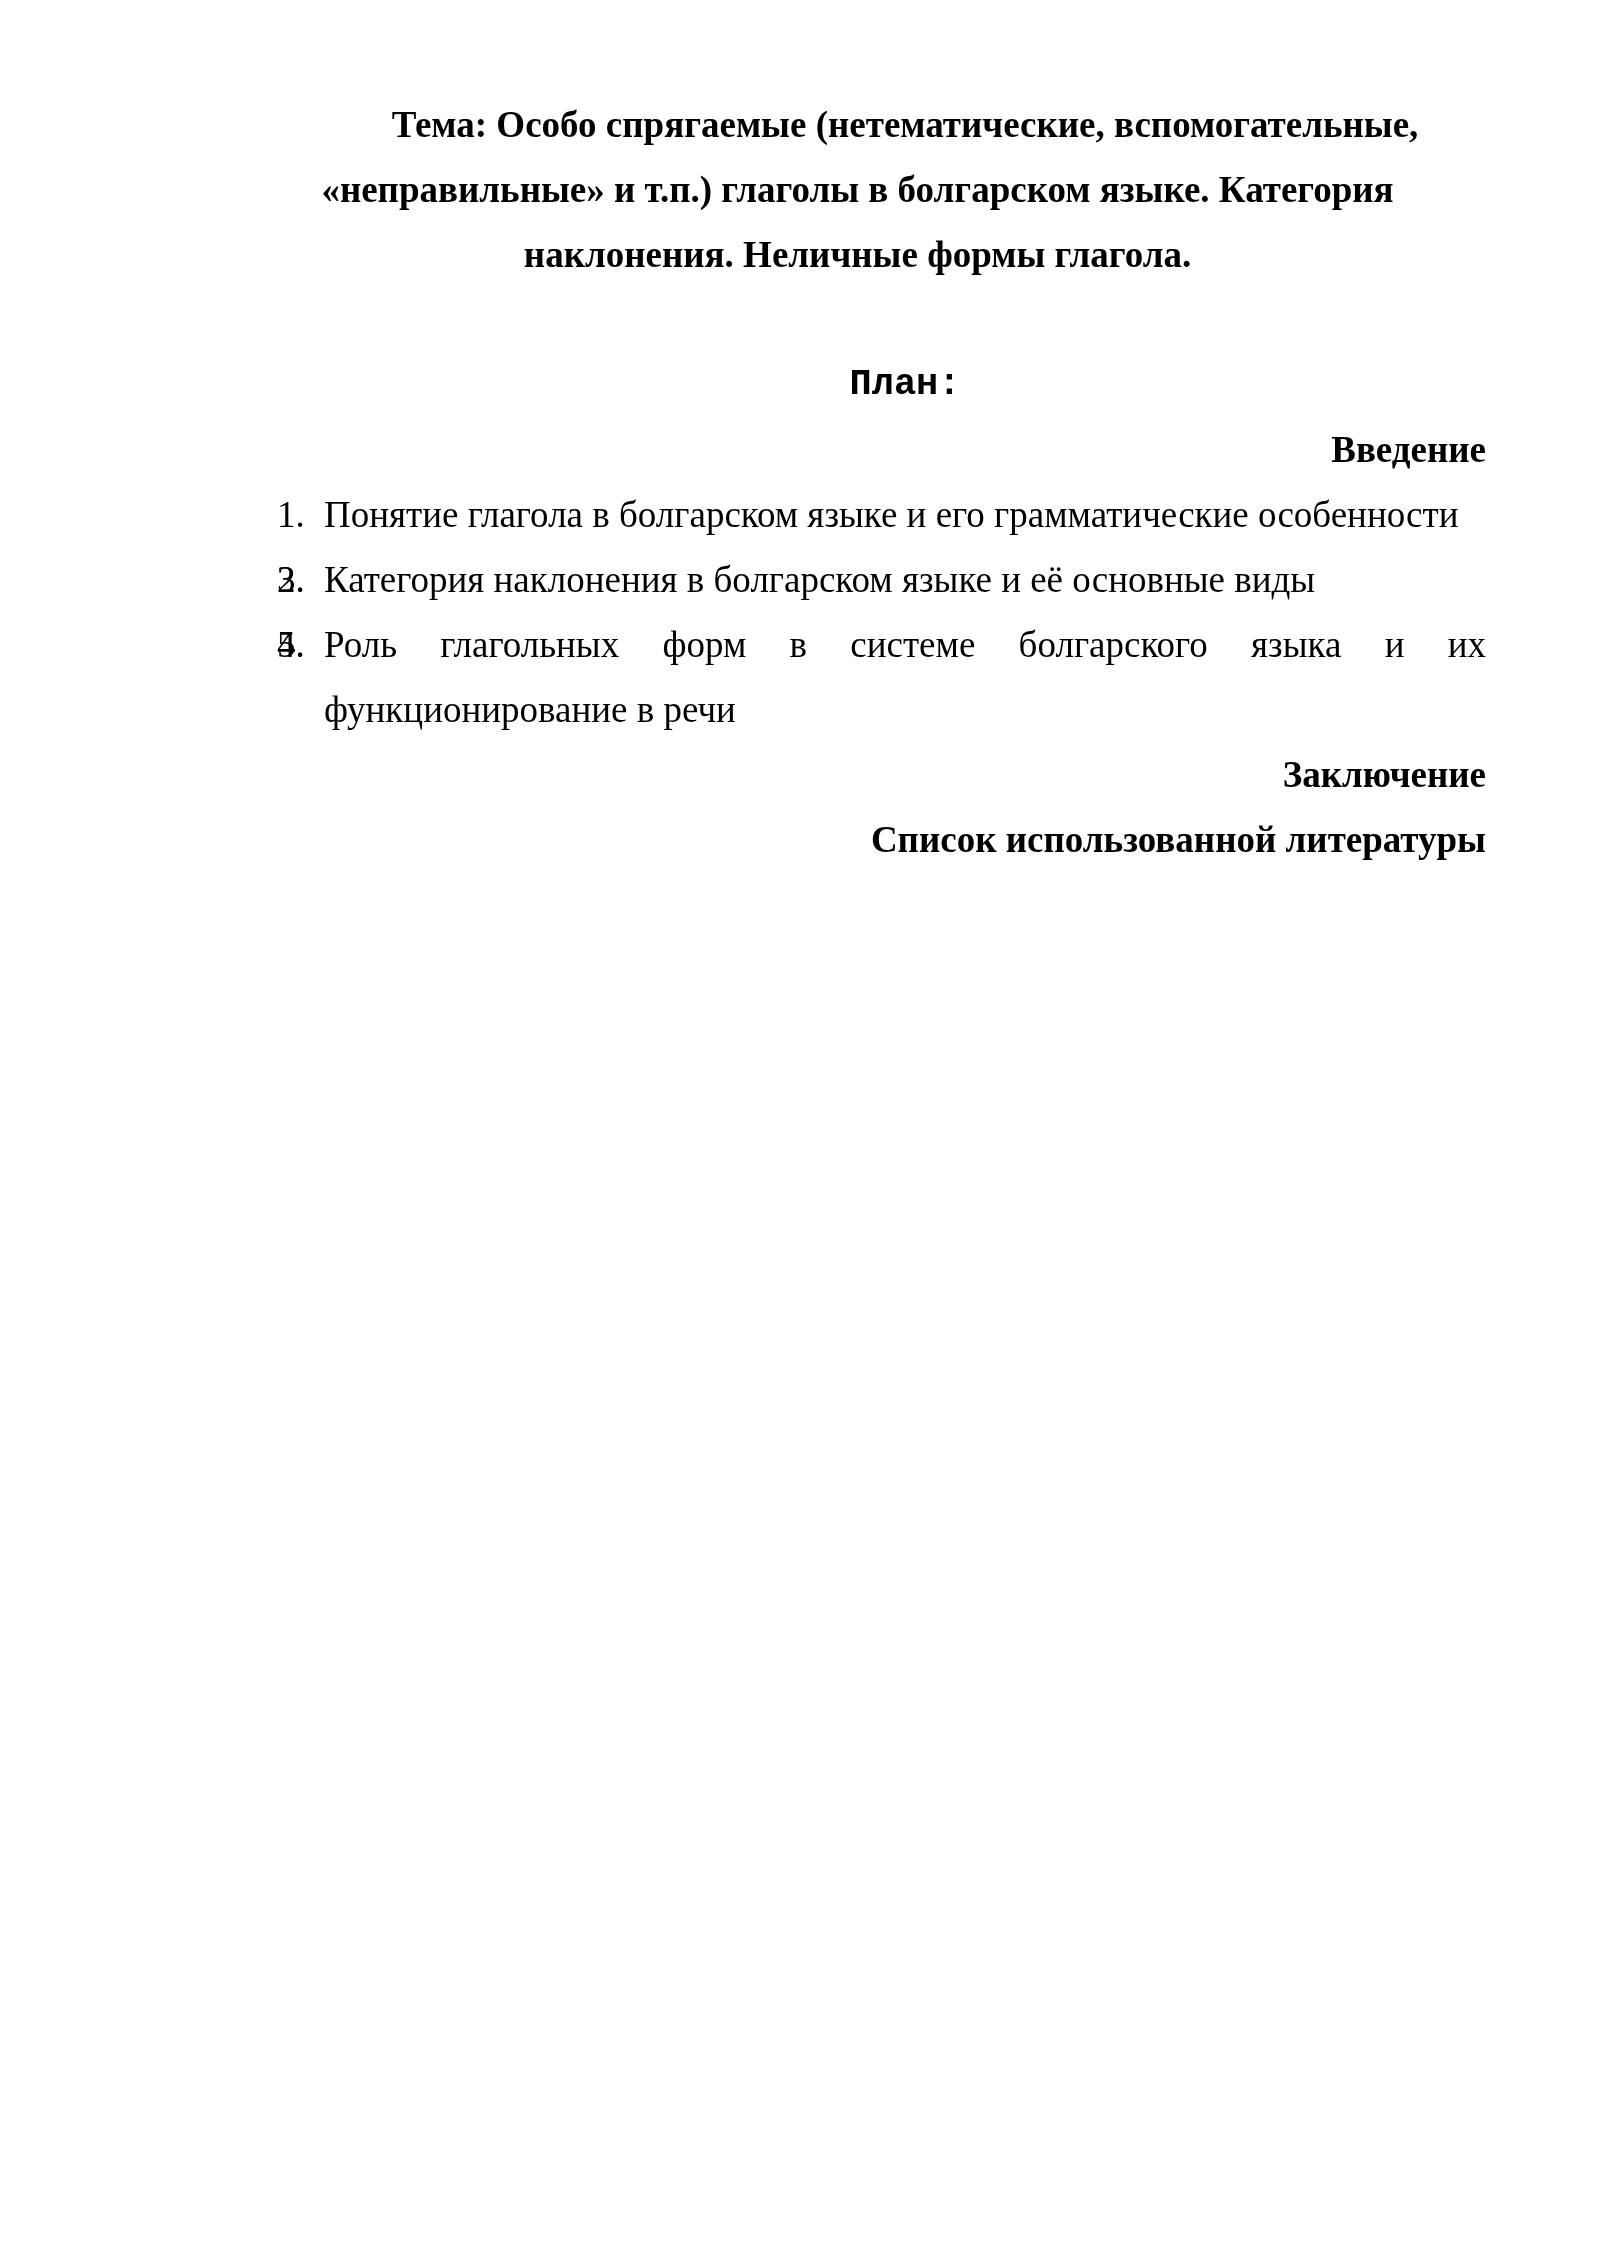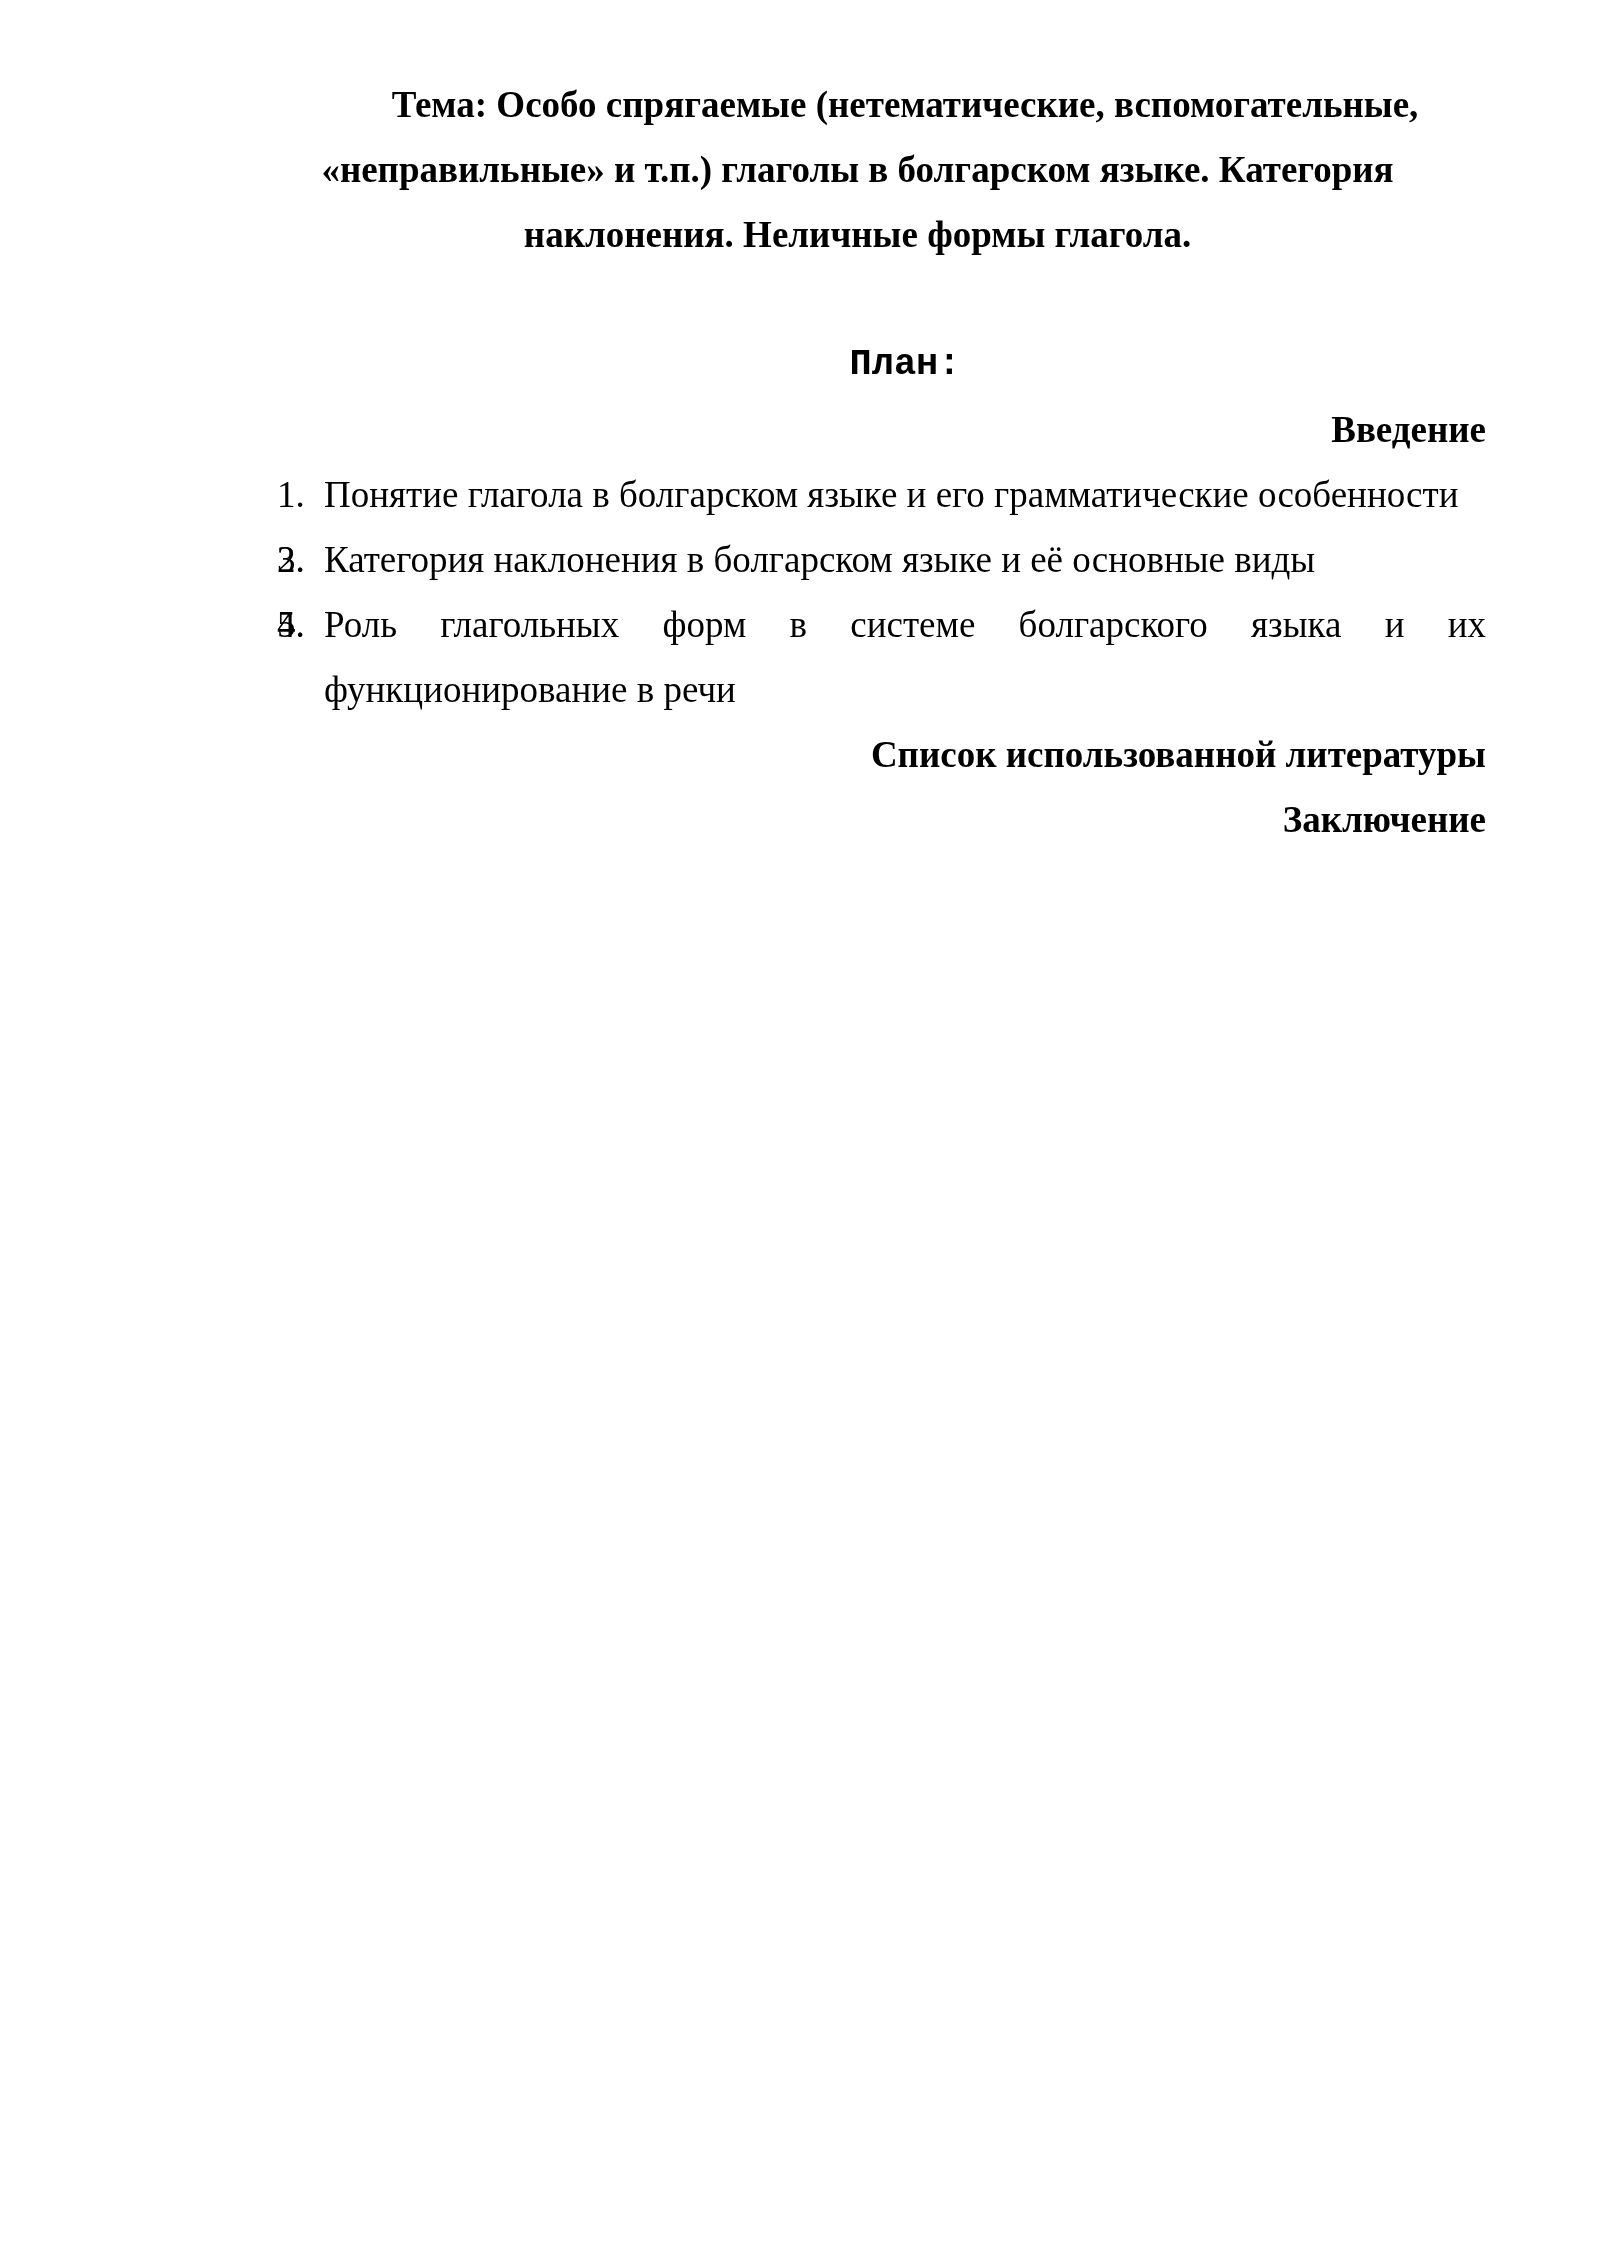--- a/index.html
+++ b/index.html
@@ -6,21 +6,21 @@
     margin: 0;
     padding: 0;
     background: #ffffff;
   }
   .page {
     position: relative;
     width: 1600px;
     height: 2262px;
     background: #ffffff;
     box-sizing: border-box;
-    padding: 72px 114px 0 229px;
+    padding: 92px 114px 0 229px;
     font-family: "Liberation Serif", "DejaVu Serif", serif;
     font-size: 37px;
     line-height: 65px;
     color: #000000;
     overflow: hidden;
   }
   .doc-title {
     font-weight: bold;
     text-align: center;
     text-indent: 95px;
@@ -87,17 +87,17 @@
     </li>
     <li>
       <span class="num">4.</span>
     </li>
     <li>
       <span class="num">5.</span>
       <span>Роль глагольных форм в системе болгарского языка и их функционирование в речи</span>
     </li>
   </ol>
 
+  <p class="section-heading">Заключение</p>
+
   <p class="section-heading">Список использованной литературы</p>
-
-  <p class="section-heading">Заключение</p>
 
 </div>
 
 </body></html>

